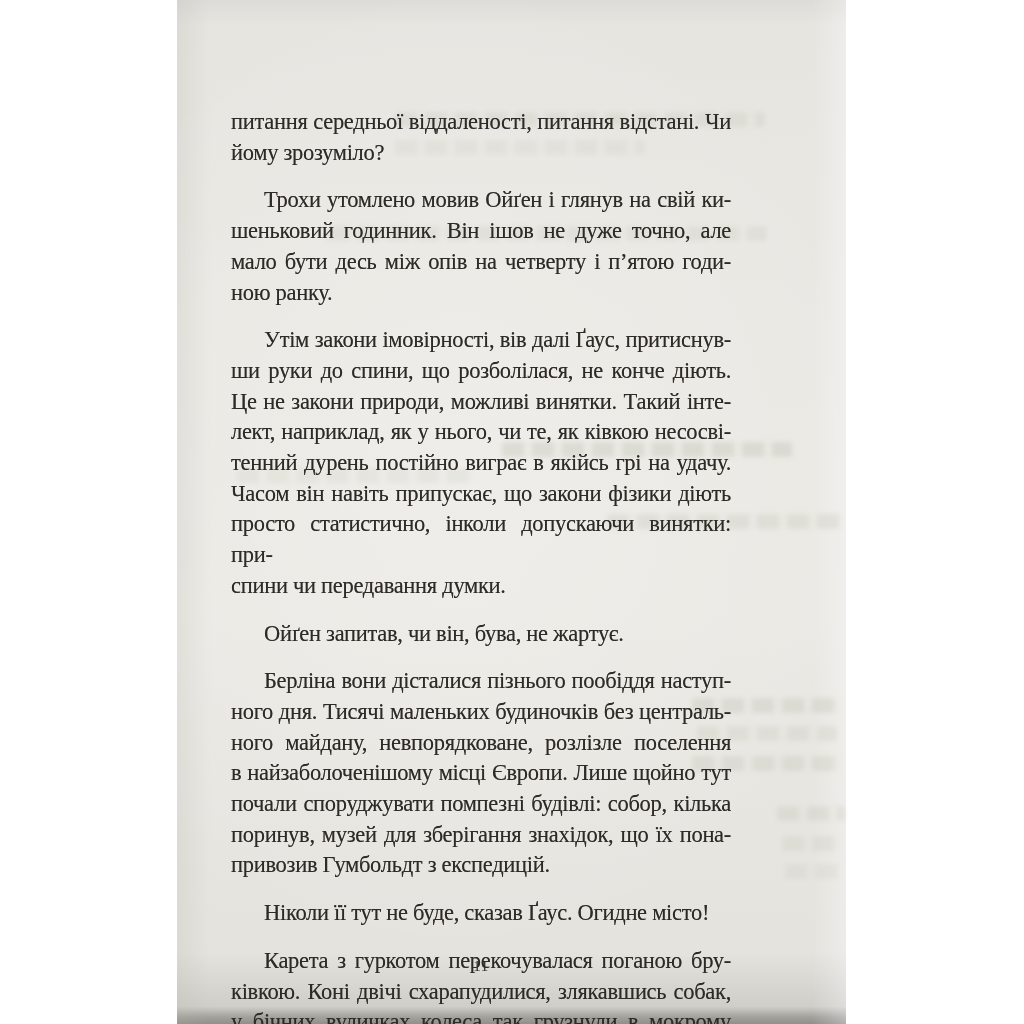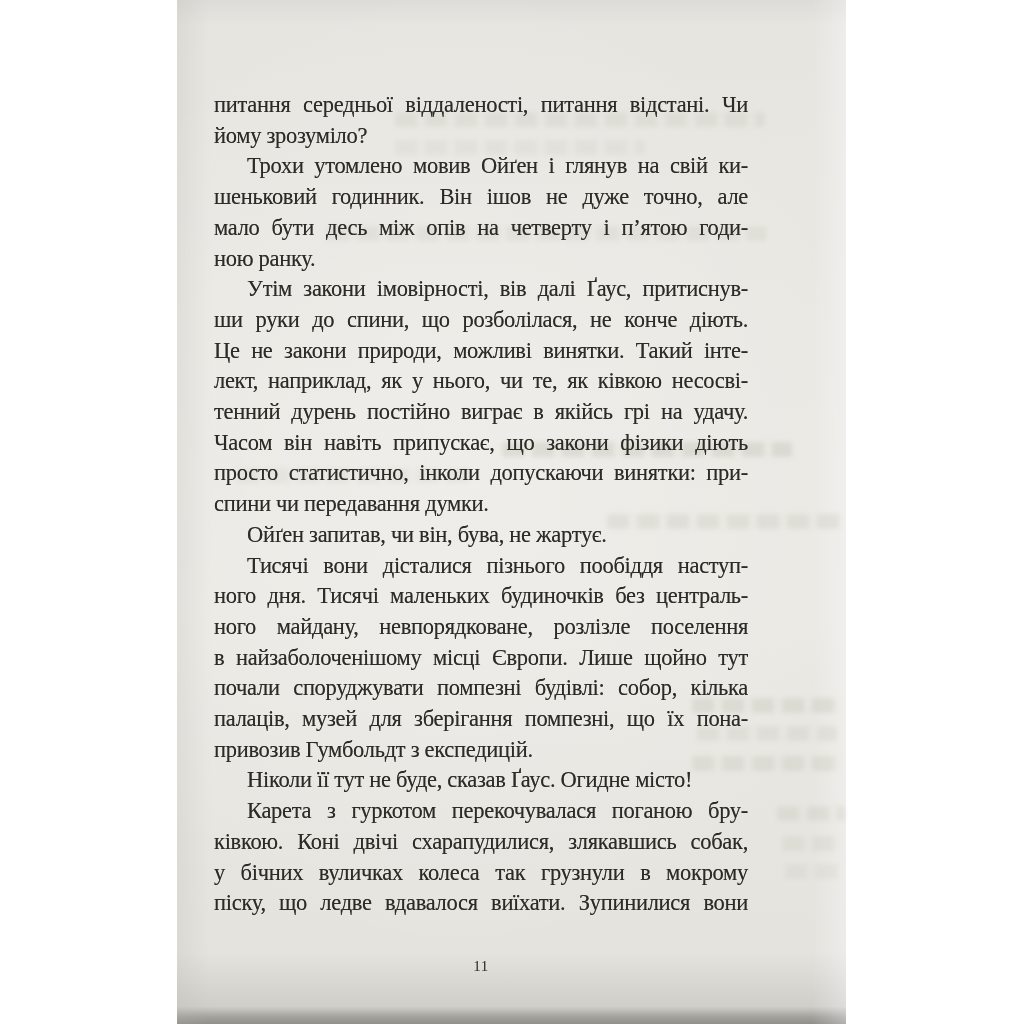--- a/index.html
+++ b/index.html
@@ -20,21 +20,21 @@
       radial-gradient(120% 90% at 42% 46%, rgba(255,255,255,0.22) 0%, rgba(255,255,255,0) 55%),
       linear-gradient(90deg, rgba(180,180,173,0.22) 0%, rgba(180,180,173,0) 5%, rgba(255,255,255,0) 95%, rgba(255,255,255,0.30) 100%),
       linear-gradient(180deg, #dddcd8 0%, #e7e5e0 2.5%, #eae8e3 30%, #ebe9e4 60%, #e5e3de 93%, #cfcec9 98.3%, #a3a29d 99.3%, var(--edge) 100%);
   }
   .text-column{
     position:absolute;left:37px;top:90px;width:534px;
     font-size:22.5px;line-height:30.7px;letter-spacing:-0.3px;
     color:var(--ink);
     text-shadow:0 0 0.5px rgba(45,43,39,0.55);
   }
-  .para{margin:0;}
+  .para{margin:17px;}
   .line{
     text-align:justify;
     text-align-last:justify;
   }
   .line.indent{text-indent:33px;}
   .line.end{text-align-last:left;}
   .page-number{
     position:absolute;left:37px;top:958px;width:534px;
     text-align:center;font-size:15px;letter-spacing:0.5px;
     color:var(--ink);
@@ -84,26 +84,26 @@
         <div class="line">лект, наприклад, як у нього, чи те, як ківкою несосві-</div>
         <div class="line">тенний дурень постійно виграє в якійсь грі на удачу.</div>
         <div class="line">Часом він навіть припускає, що закони фізики діють</div>
         <div class="line">просто статистично, інколи допускаючи винятки: при-</div>
         <div class="line end">спини чи передавання думки.</div>
       </div>
       <div class="para">
         <div class="line indent end">Ойґен запитав, чи він, бува, не жартує.</div>
       </div>
       <div class="para">
-        <div class="line indent">Тисячі вони дісталися пізнього пообіддя наступ-</div>
+        <div class="line indent">Берліна вони дісталися пізнього пообіддя наступ-</div>
         <div class="line">ного дня. Тисячі маленьких будиночків без централь-</div>
         <div class="line">ного майдану, невпорядковане, розлізле поселення</div>
         <div class="line">в найзаболоченішому місці Європи. Лише щойно тут</div>
         <div class="line">почали споруджувати помпезні будівлі: собор, кілька</div>
-        <div class="line">палаців, музей для зберігання помпезні, що їх пона-</div>
+        <div class="line">поринув, музей для зберігання знахідок, що їх пона-</div>
         <div class="line end">привозив Гумбольдт з експедицій.</div>
       </div>
       <div class="para">
         <div class="line indent end">Ніколи її тут не буде, сказав Ґаус. Огидне місто!</div>
       </div>
       <div class="para">
         <div class="line indent">Карета з гуркотом перекочувалася поганою бру-</div>
         <div class="line">ківкою. Коні двічі схарапудилися, злякавшись собак,</div>
         <div class="line">у бічних вуличках колеса так грузнули в мокрому</div>
         <div class="line">піску, що ледве вдавалося виїхати. Зупинилися вони</div>

